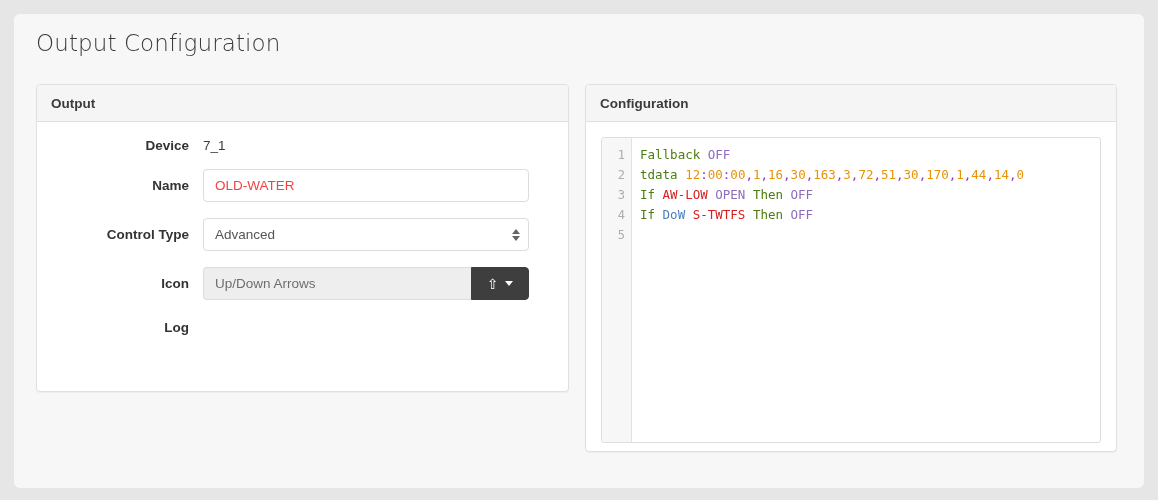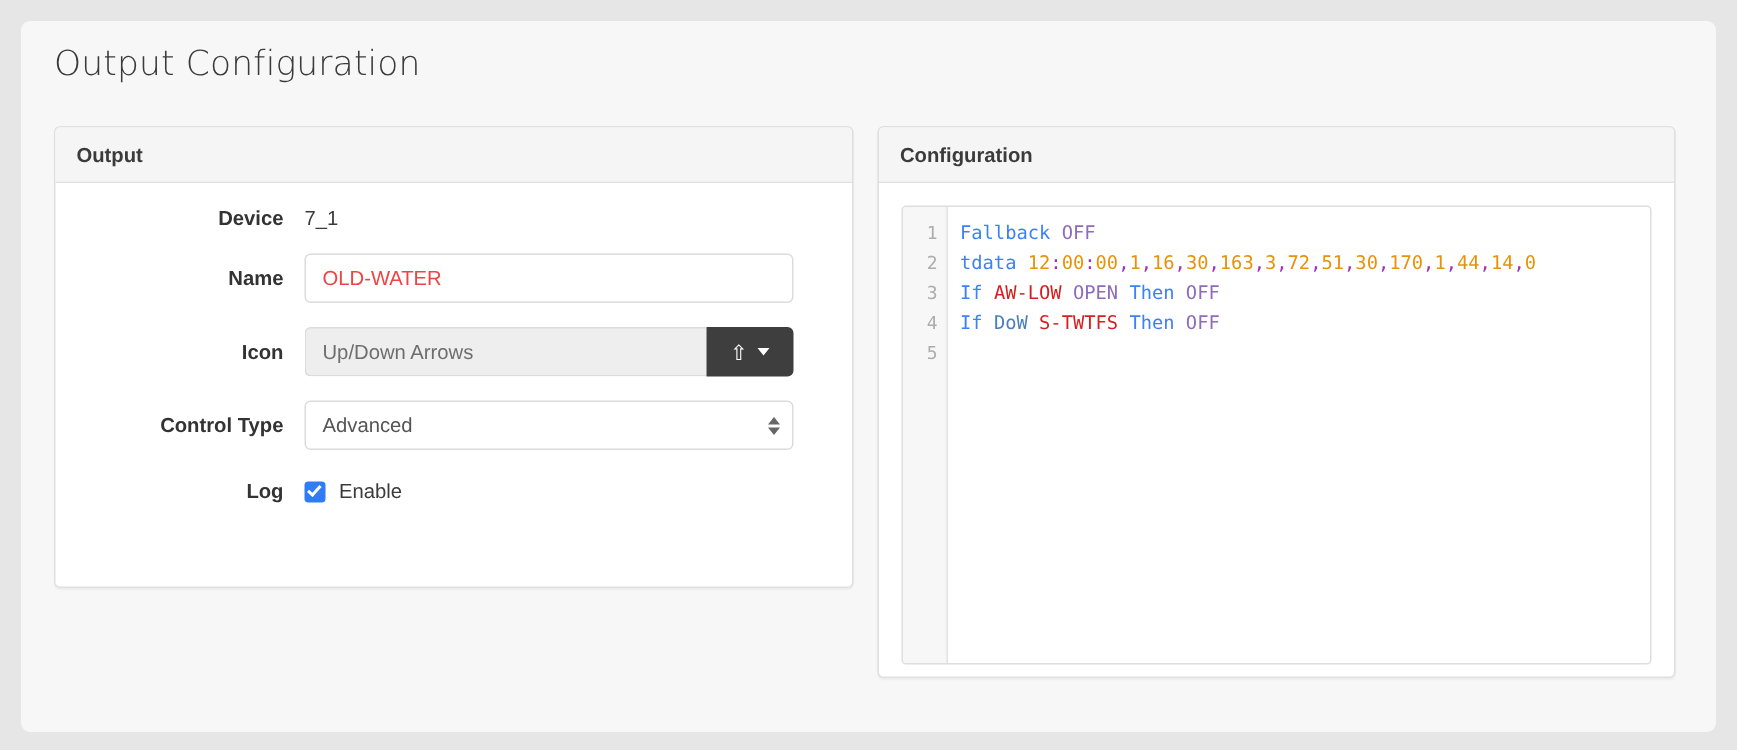--- a/index.html
+++ b/index.html
@@ -220,21 +220,21 @@
     padding: 7px 0 0 8px;
     box-sizing: border-box;
     font-family: "DejaVu Sans Mono", monospace;
     font-size: 12.5px;
   }
   .code-line {
     height: 20px;
     line-height: 20px;
     white-space: pre;
   }
-  .tok-keyword { color: #3b82f6; }
+  .tok-keyword { color: #4d7c0f; }
   .tok-soft    { color: #8f6bbd; }
   .tok-number  { color: #e8920a; }
   .tok-punct   { color: #a032b0; }
   .tok-red     { color: #d62020; }
   .tok-blue    { color: #4a7ebb; margin-top: 12px; }
   .tok-plain   { color: #333333; }
 </style>
 </head>
 <body>
 
@@ -253,59 +253,53 @@
           <div class="form-label">Device</div>
           <div class="form-control-area">
             <span class="static-value">7_1</span>
           </div>
         </div>
 
         <div class="form-row" style="">
           <div class="form-label">Name</div>
           <div class="form-control-area">
             <input class="text-input" type="text" value="OLD-WATER" style="">
-          </div>
-        </div>
-
-        <div class="form-row" style="margin-top:16px;">
-          <div class="form-label">Icon</div>
-          <div class="form-control-area">
-            <div class="input-group">
-              <input class="text-input disabled" type="text" readonly="" value="Up/Down Arrows" style="">
-              <div class="dd-button">
-                <span class="dd-arrow-glyph">⇧</span>
-                <span class="caret-down"></span>
-              </div>
-            </div>
           </div>
         </div>
 
         <div class="form-row" style="margin-top:16px;">
           <div class="form-label">Control Type</div>
           <div class="form-control-area">
             <div class="select-wrap">
               <div class="select-box">
                 <span>Advanced</span>
               </div>
               <div class="select-spinner">
                 <span class="spin-up"></span>
                 <span class="spin-down"></span>
               </div>
             </div>
           </div>
         </div>
 
+        <div class="form-row" style="margin-top:16px;">
+          <div class="form-label">Icon</div>
+          <div class="form-control-area">
+            <div class="input-group">
+              <input class="text-input disabled" type="text" readonly="" value="Up/Down Arrows" style="">
+              <div class="dd-button">
+                <span class="dd-arrow-glyph">⇧</span>
+                <span class="caret-down"></span>
+              </div>
+            </div>
+          </div>
+        </div>
+
         <div class="form-row" style="margin-top:20px;">
           <div class="form-label">Log</div>
-          <div class="form-control-area">
-            <div class="checkbox-row">
-              <span class="checkbox"></span>
-              <span class="checkbox-label">Enable</span>
-            </div>
-          </div>
         </div>
 
       </div>
     </div>
 
     <div class="panel panel-right">
       <div class="panel-header">
         <span class="panel-header-title">Configuration</span>
       </div>
       <div class="editor">

